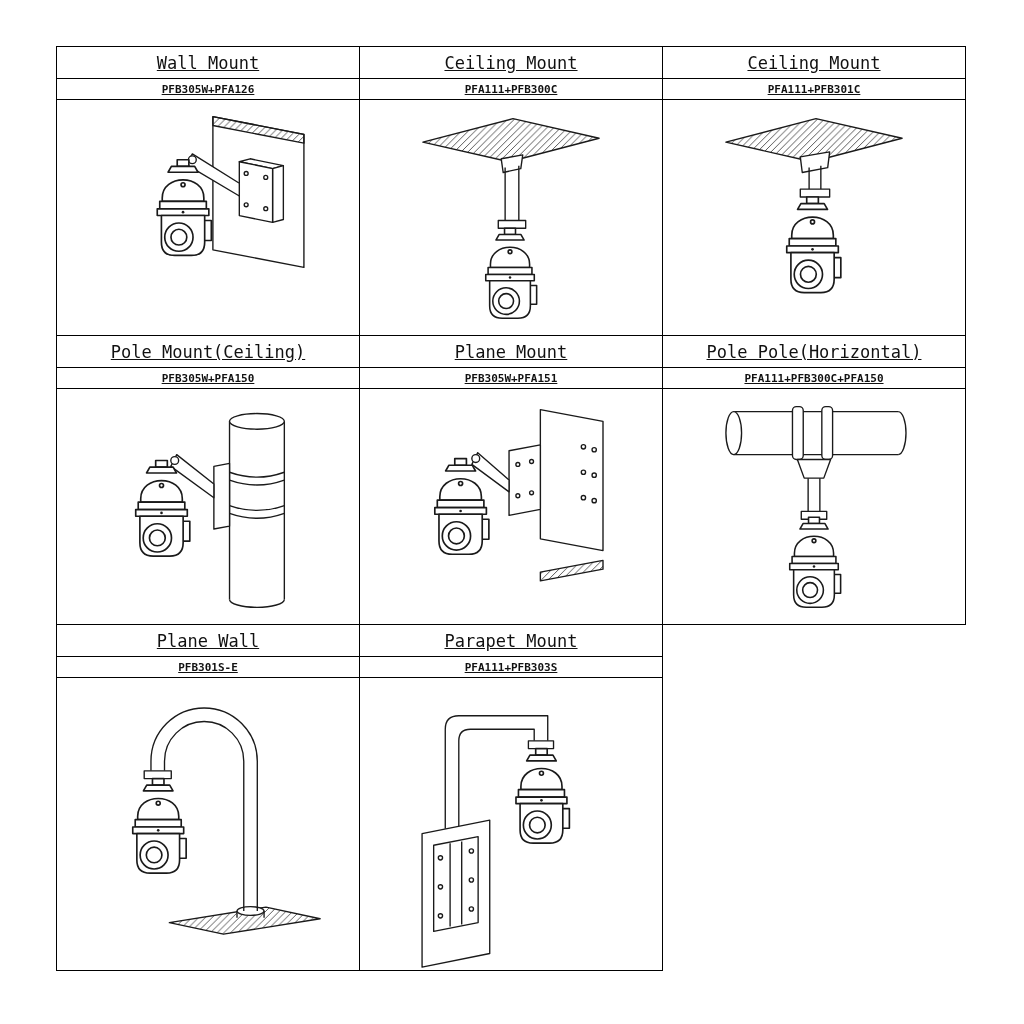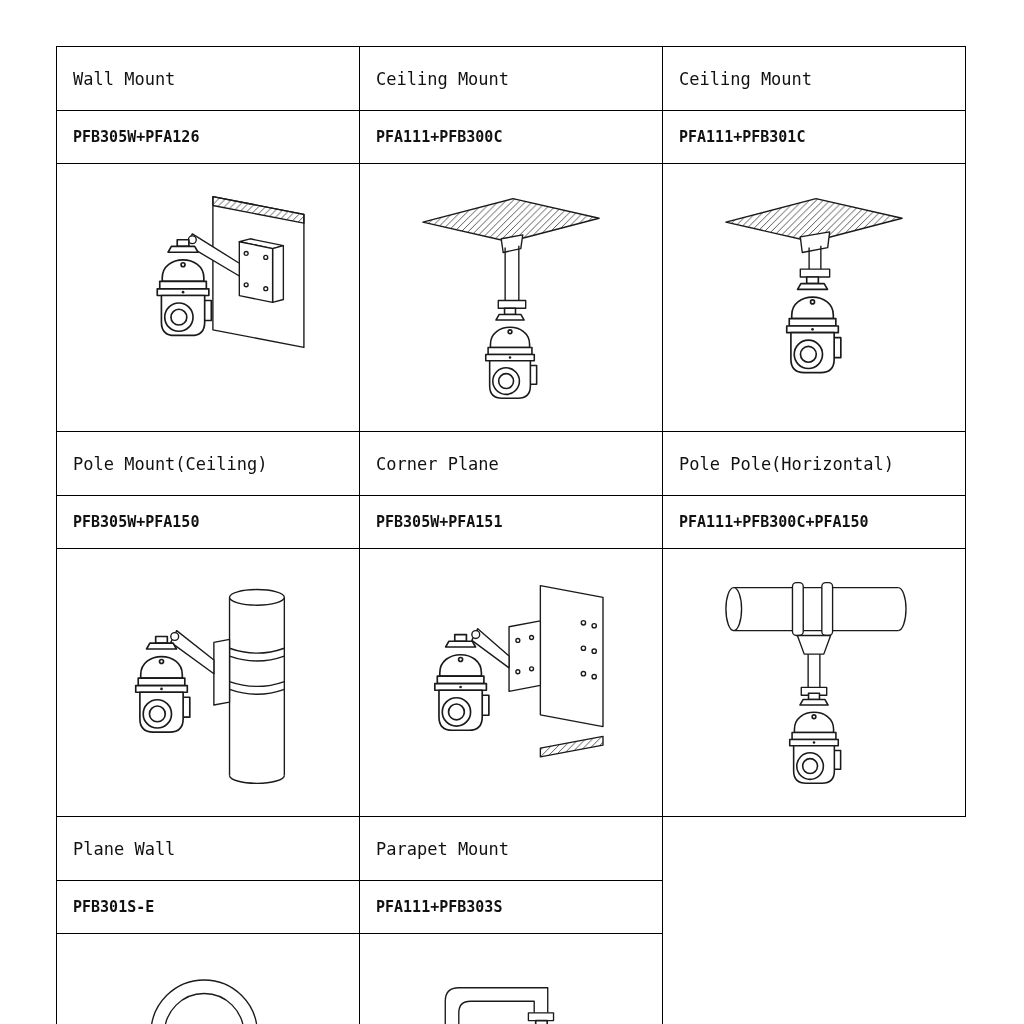--- a/index.html
+++ b/index.html
@@ -5,23 +5,23 @@
   html, body { margin:0; padding:0; background:#ffffff; }
   .page {
     width:1024px; height:1024px; position:relative; background:#ffffff;
     font-family:"DejaVu Sans Mono", monospace; color:#111;
   }
   table.mounts {
     border-collapse:collapse; position:absolute; left:56px; top:46px;
     table-layout:fixed;
   }
   table.mounts col { width:303px; }
-  td { border:1.5px solid #000; background:#fff; padding:16px; }
+  td { border:1.5px solid #000; background:#fff; text-align:center; padding:0;text-decoration:underline; }
   td.title { height:31px; font-size:17px; font-weight:500; letter-spacing:0; }
-  td.code  { height:20px; font-size:15px; font-weight:700; }
+  td.code  { height:20px; font-size:11px; font-weight:700; }
   td.art   { height:235px; vertical-align:middle; }
   td.art-tall { height:292px; vertical-align:middle; }
   td.blank { border:none; background:transparent; }
   td.art svg, td.art-tall svg { display:block; margin:0 auto; }
   .defs-holder { position:absolute; width:0; height:0; overflow:hidden; }
 </style>
 </head>
 <body>
 
 <div class="page">
@@ -103,21 +103,21 @@
             <path d="M115 66 V88 M127 64 V88"></path>
             <path d="M106 88 H136 V96 H106 Z" fill="#fff"></path>
           </g>
           <use href="#cam" transform="translate(76,96) scale(0.85)"></use>
         </svg>
       </td>
     </tr>
 
     <tr>
       <td class="title">Pole Mount(Ceiling)</td>
-      <td class="title">Corner Plane</td>
+      <td class="title">Plane Mount</td>
       <td class="title">Pole Pole(Horizontal)</td>
     </tr>
     <tr>
       <td class="code">PFB305W+PFA150</td>
       <td class="code">PFB305W+PFA151</td>
       <td class="code">PFA111+PFB300C+PFA150</td>
     </tr>
     <tr>
       <td class="art">
         <svg width="236" height="230" viewBox="0 0 240 235">

